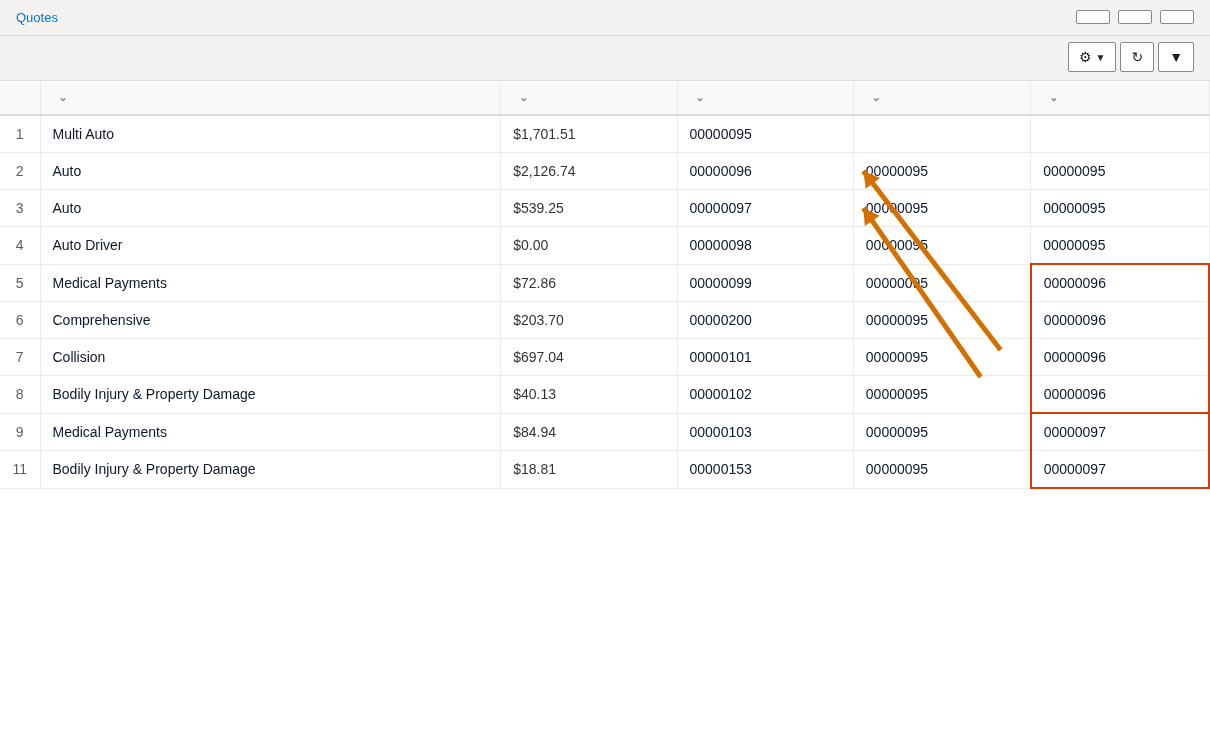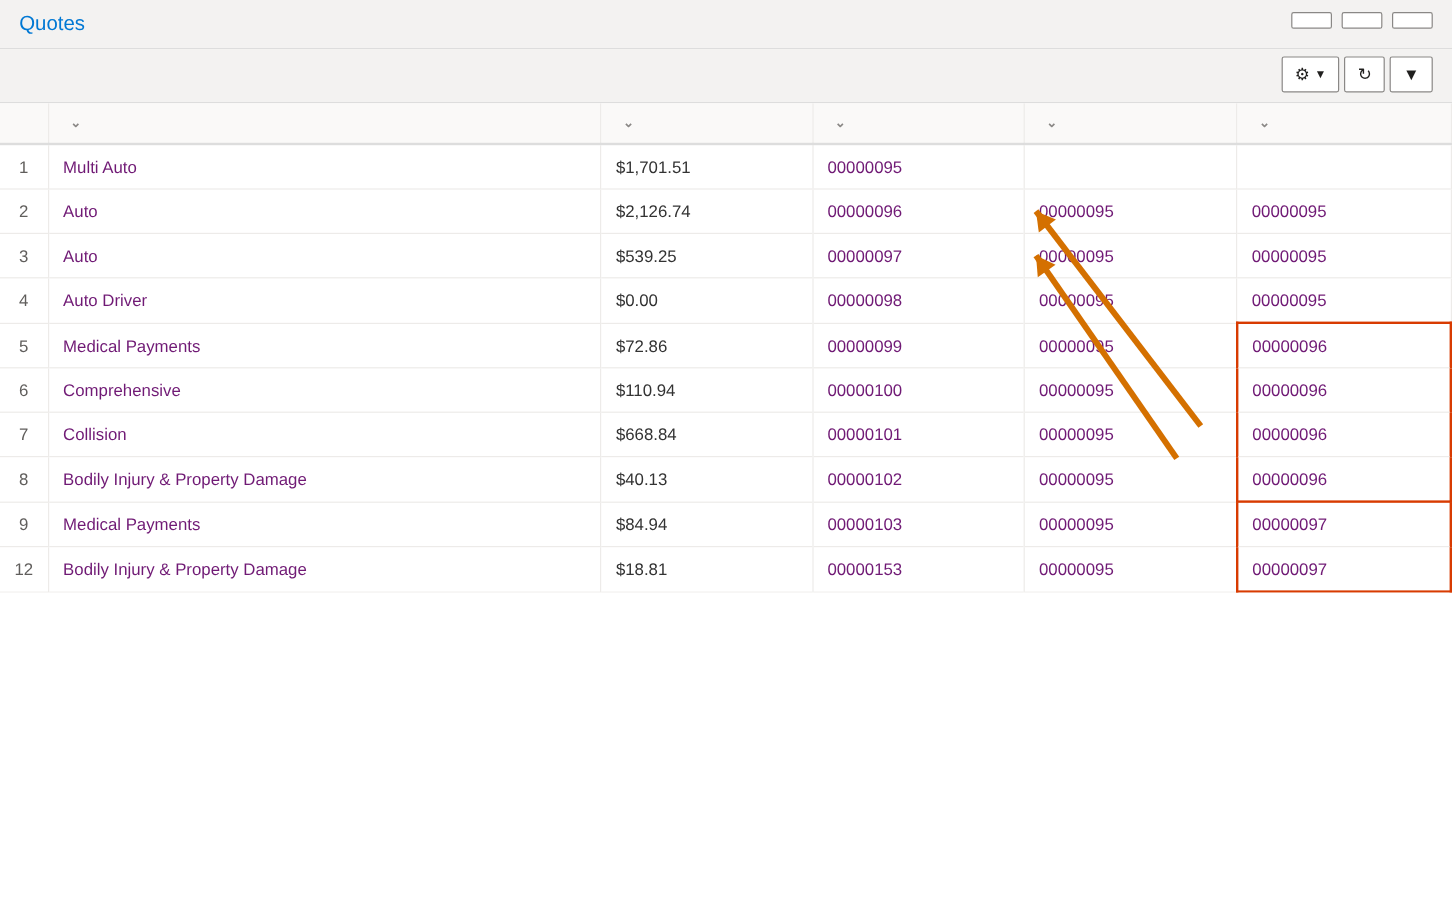--- a/index.html
+++ b/index.html
@@ -1,17 +1,17 @@
 <!DOCTYPE html>
 <html><head>
   <meta charset="utf-8">
   <style>
     * { box-sizing: border-box; margin: 0; padding: 0; }
     body { font-family: 'Segoe UI', Arial, sans-serif; background: #fff; font-size: 14px; color: #333; }
-    .breadcrumb { font-size: 17px; margin-bottom: 4px; }
+    .breadcrumb { font-size: 13px; margin-bottom: 4px; }
     .breadcrumb a { color: #0078d4; text-decoration: none; }
     .breadcrumb span { color: #0078d4; }
     .page-title { font-size: 20px; font-weight: 700; color: #201f1e; }
 
     .btn {
       padding: 6px 16px;
       border: 1px solid #8a8886;
       background: #fff;
       border-radius: 2px;
       cursor: pointer;
@@ -69,21 +69,21 @@
       border-bottom: 1px solid #edebe9;
     }
 
     td {
       padding: 10px 12px;
       border-right: 1px solid #edebe9;
       vertical-align: middle;
     }
     td:first-child { text-align: center; color: #605e5c; font-weight: 400; }
 
-    .link { color: #701a75; text-decoration: none; cursor: pointer; }
+    .link { color: #0f172a; text-decoration: none; cursor: pointer; }
 
     .top-section {
       display: flex;
       align-items: flex-start;
       justify-content: space-between;
       padding: 10px 16px 6px 16px;
       background: #f3f2f1;
       border-bottom: 1px solid #ddd;
     }
 
@@ -220,29 +220,29 @@
             <td>5</td>
             <td><a class="link">Medical Payments</a></td>
             <td>$72.86</td>
             <td><a class="link">00000099</a></td>
             <td><a class="link">00000095</a></td>
             <td style="border-top: 2px solid rgb(216, 59, 1); border-right: 2px solid rgb(216, 59, 1); border-bottom: none; border-left: 2px solid rgb(216, 59, 1); border-image: initial;"><a class="link">00000096</a></td>
           </tr>
           <tr>
             <td>6</td>
             <td><a class="link">Comprehensive</a></td>
-            <td>$110.94</td>
-            <td><a class="link">00000100</a></td>
+            <td>$203.70</td>
+            <td><a class="link">00000200</a></td>
             <td><a class="link">00000095</a></td>
             <td style="border-top: none; border-right: 2px solid rgb(216, 59, 1); border-bottom: none; border-left: 2px solid rgb(216, 59, 1); border-image: initial;"><a class="link">00000096</a></td>
           </tr>
           <tr>
             <td>7</td>
             <td><a class="link">Collision</a></td>
-            <td>$668.84</td>
+            <td>$697.04</td>
             <td><a class="link">00000101</a></td>
             <td><a class="link">00000095</a></td>
             <td style="border-top: none; border-right: 2px solid rgb(216, 59, 1); border-bottom: none; border-left: 2px solid rgb(216, 59, 1); border-image: initial;"><a class="link">00000096</a></td>
           </tr>
           <tr>
             <td>8</td>
             <td><a class="link">Bodily Injury &amp; Property Damage</a></td>
             <td>$40.13</td>
             <td><a class="link">00000102</a></td>
             <td><a class="link">00000095</a></td>
@@ -250,21 +250,21 @@
           </tr>
           <tr>
             <td>9</td>
             <td><a class="link">Medical Payments</a></td>
             <td>$84.94</td>
             <td><a class="link">00000103</a></td>
             <td><a class="link">00000095</a></td>
             <td style="border-top: 2px solid rgb(216, 59, 1); border-right: 2px solid rgb(216, 59, 1); border-bottom: none; border-left: 2px solid rgb(216, 59, 1); border-image: initial;"><a class="link">00000097</a></td>
           </tr>
           <tr>
-            <td>12</td>
+            <td>11</td>
             <td><a class="link">Bodily Injury &amp; Property Damage</a></td>
             <td>$18.81</td>
             <td><a class="link">00000153</a></td>
             <td><a class="link">00000095</a></td>
             <td style="border-top: none; border-right: 2px solid rgb(216, 59, 1); border-bottom: 2px solid rgb(216, 59, 1); border-left: 2px solid rgb(216, 59, 1); border-image: initial;"><a class="link">00000097</a></td>
           </tr>
         </tbody>
     </table>
   </div>
 

